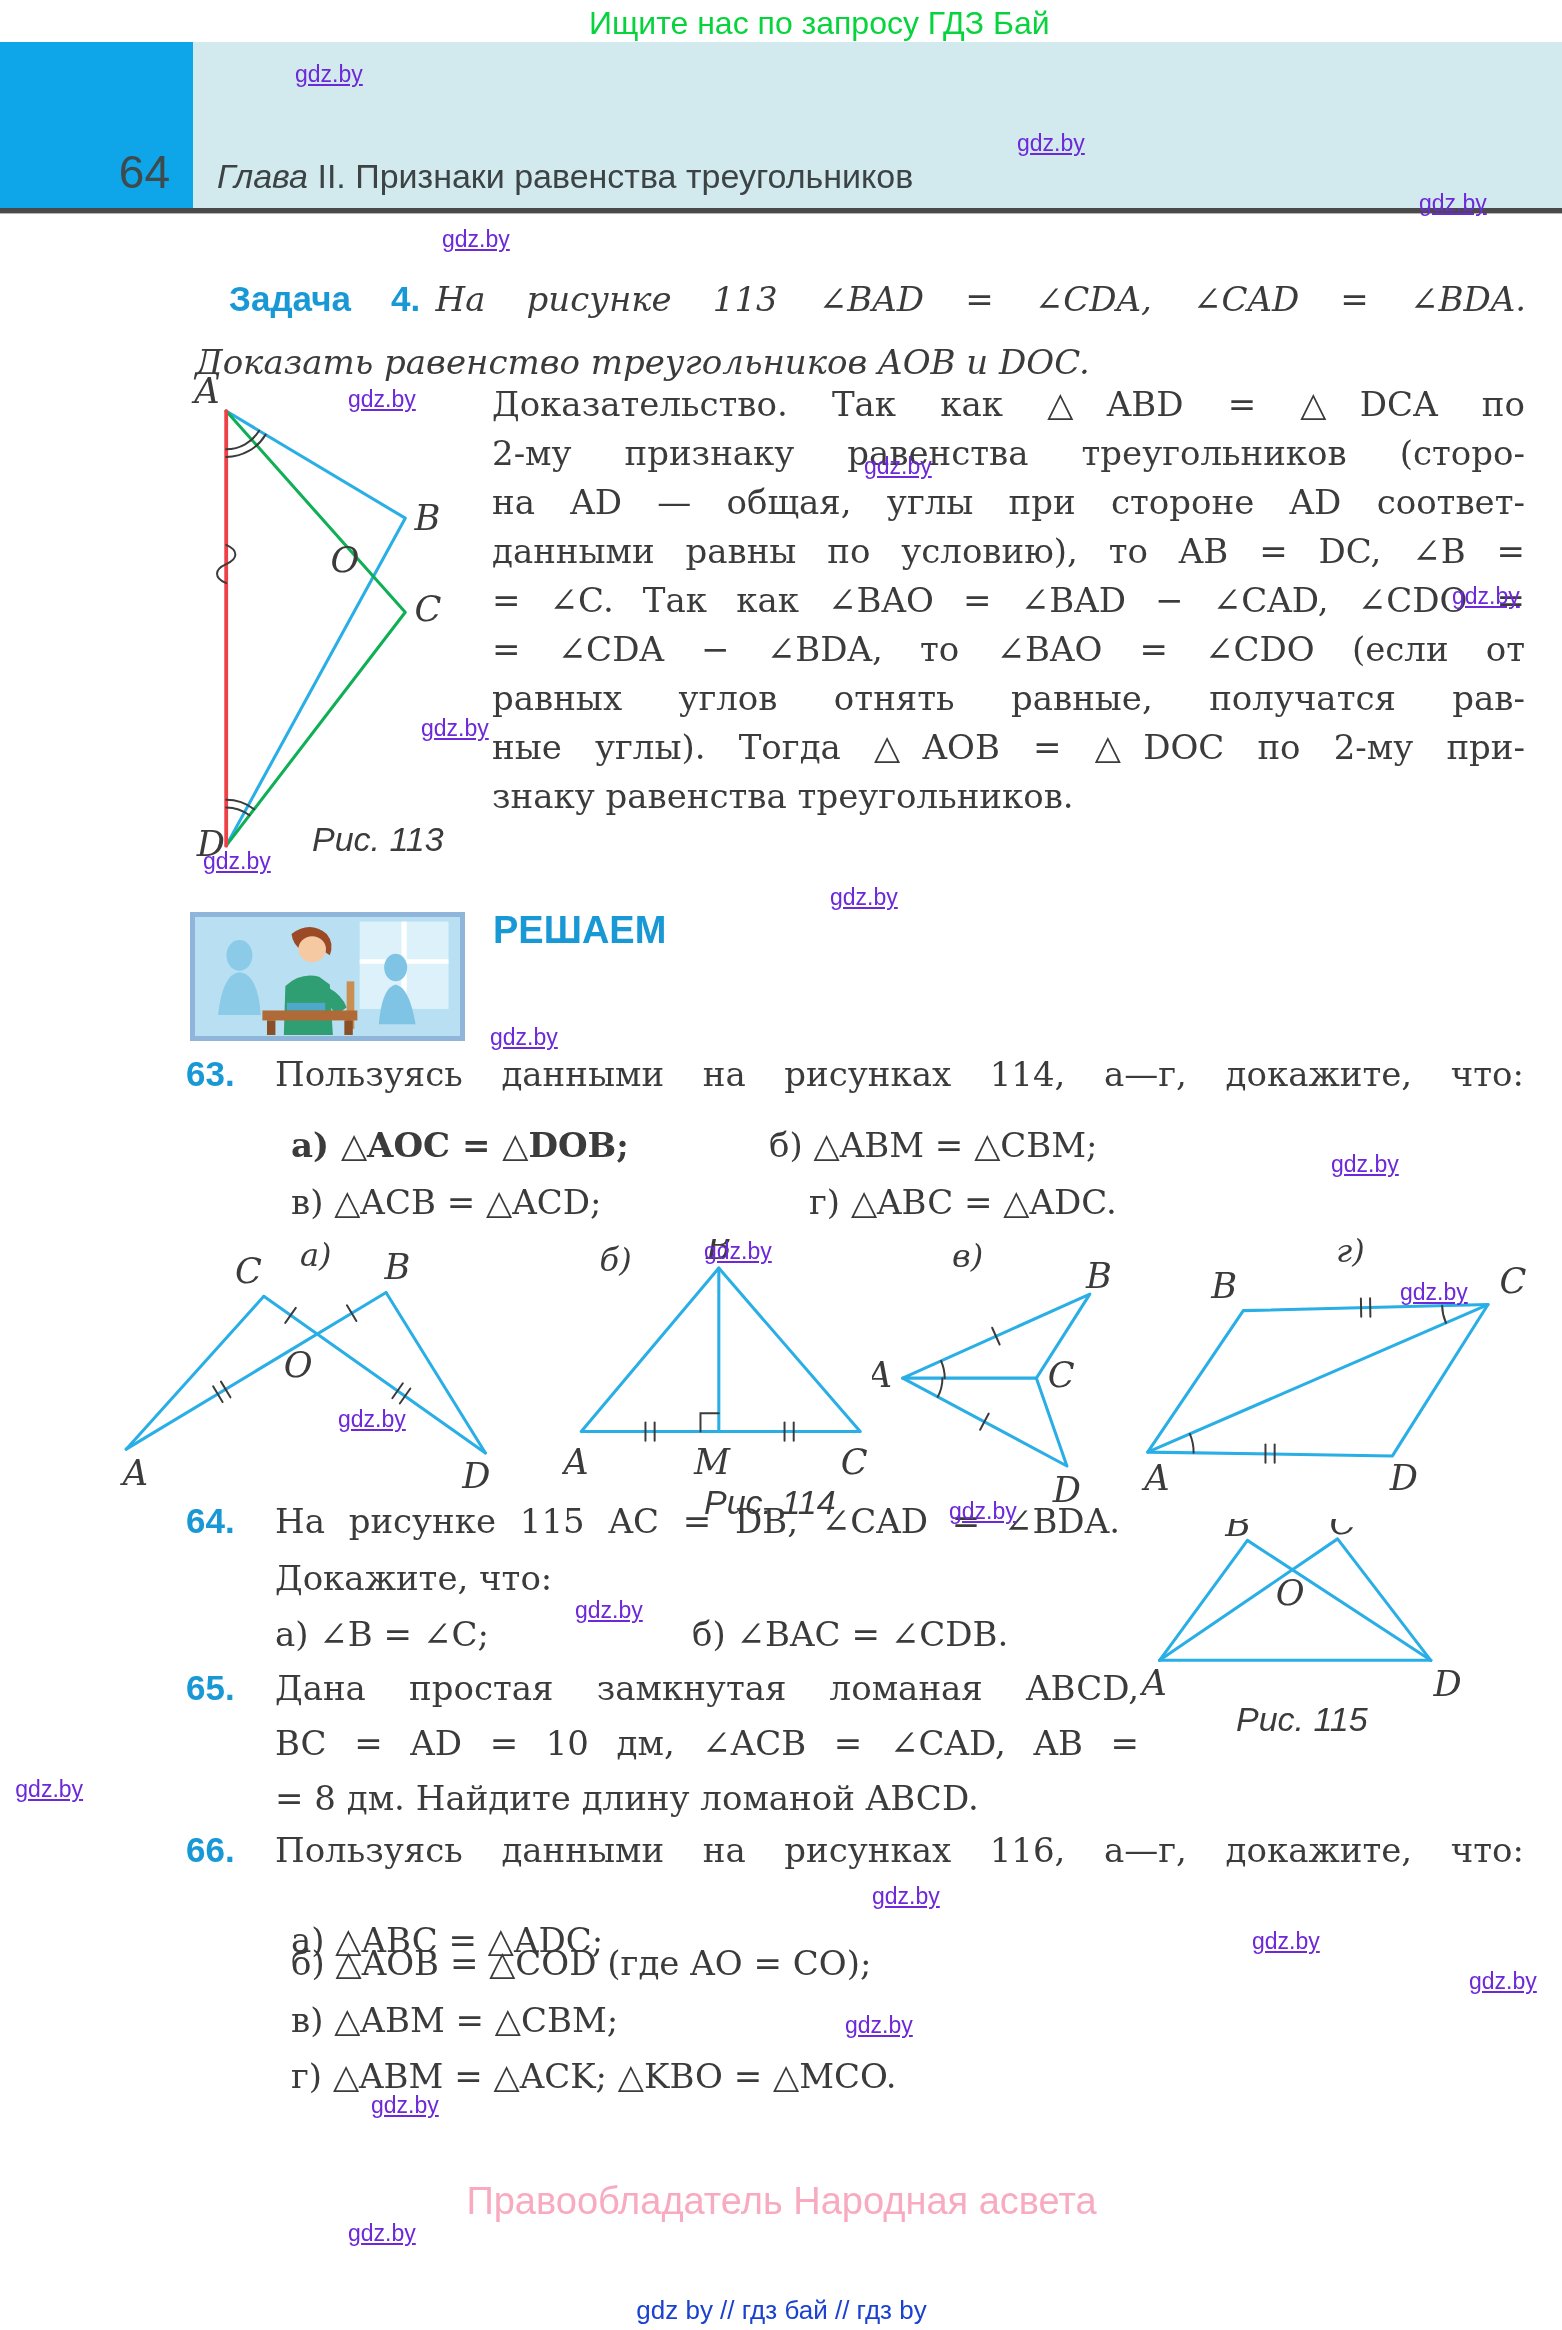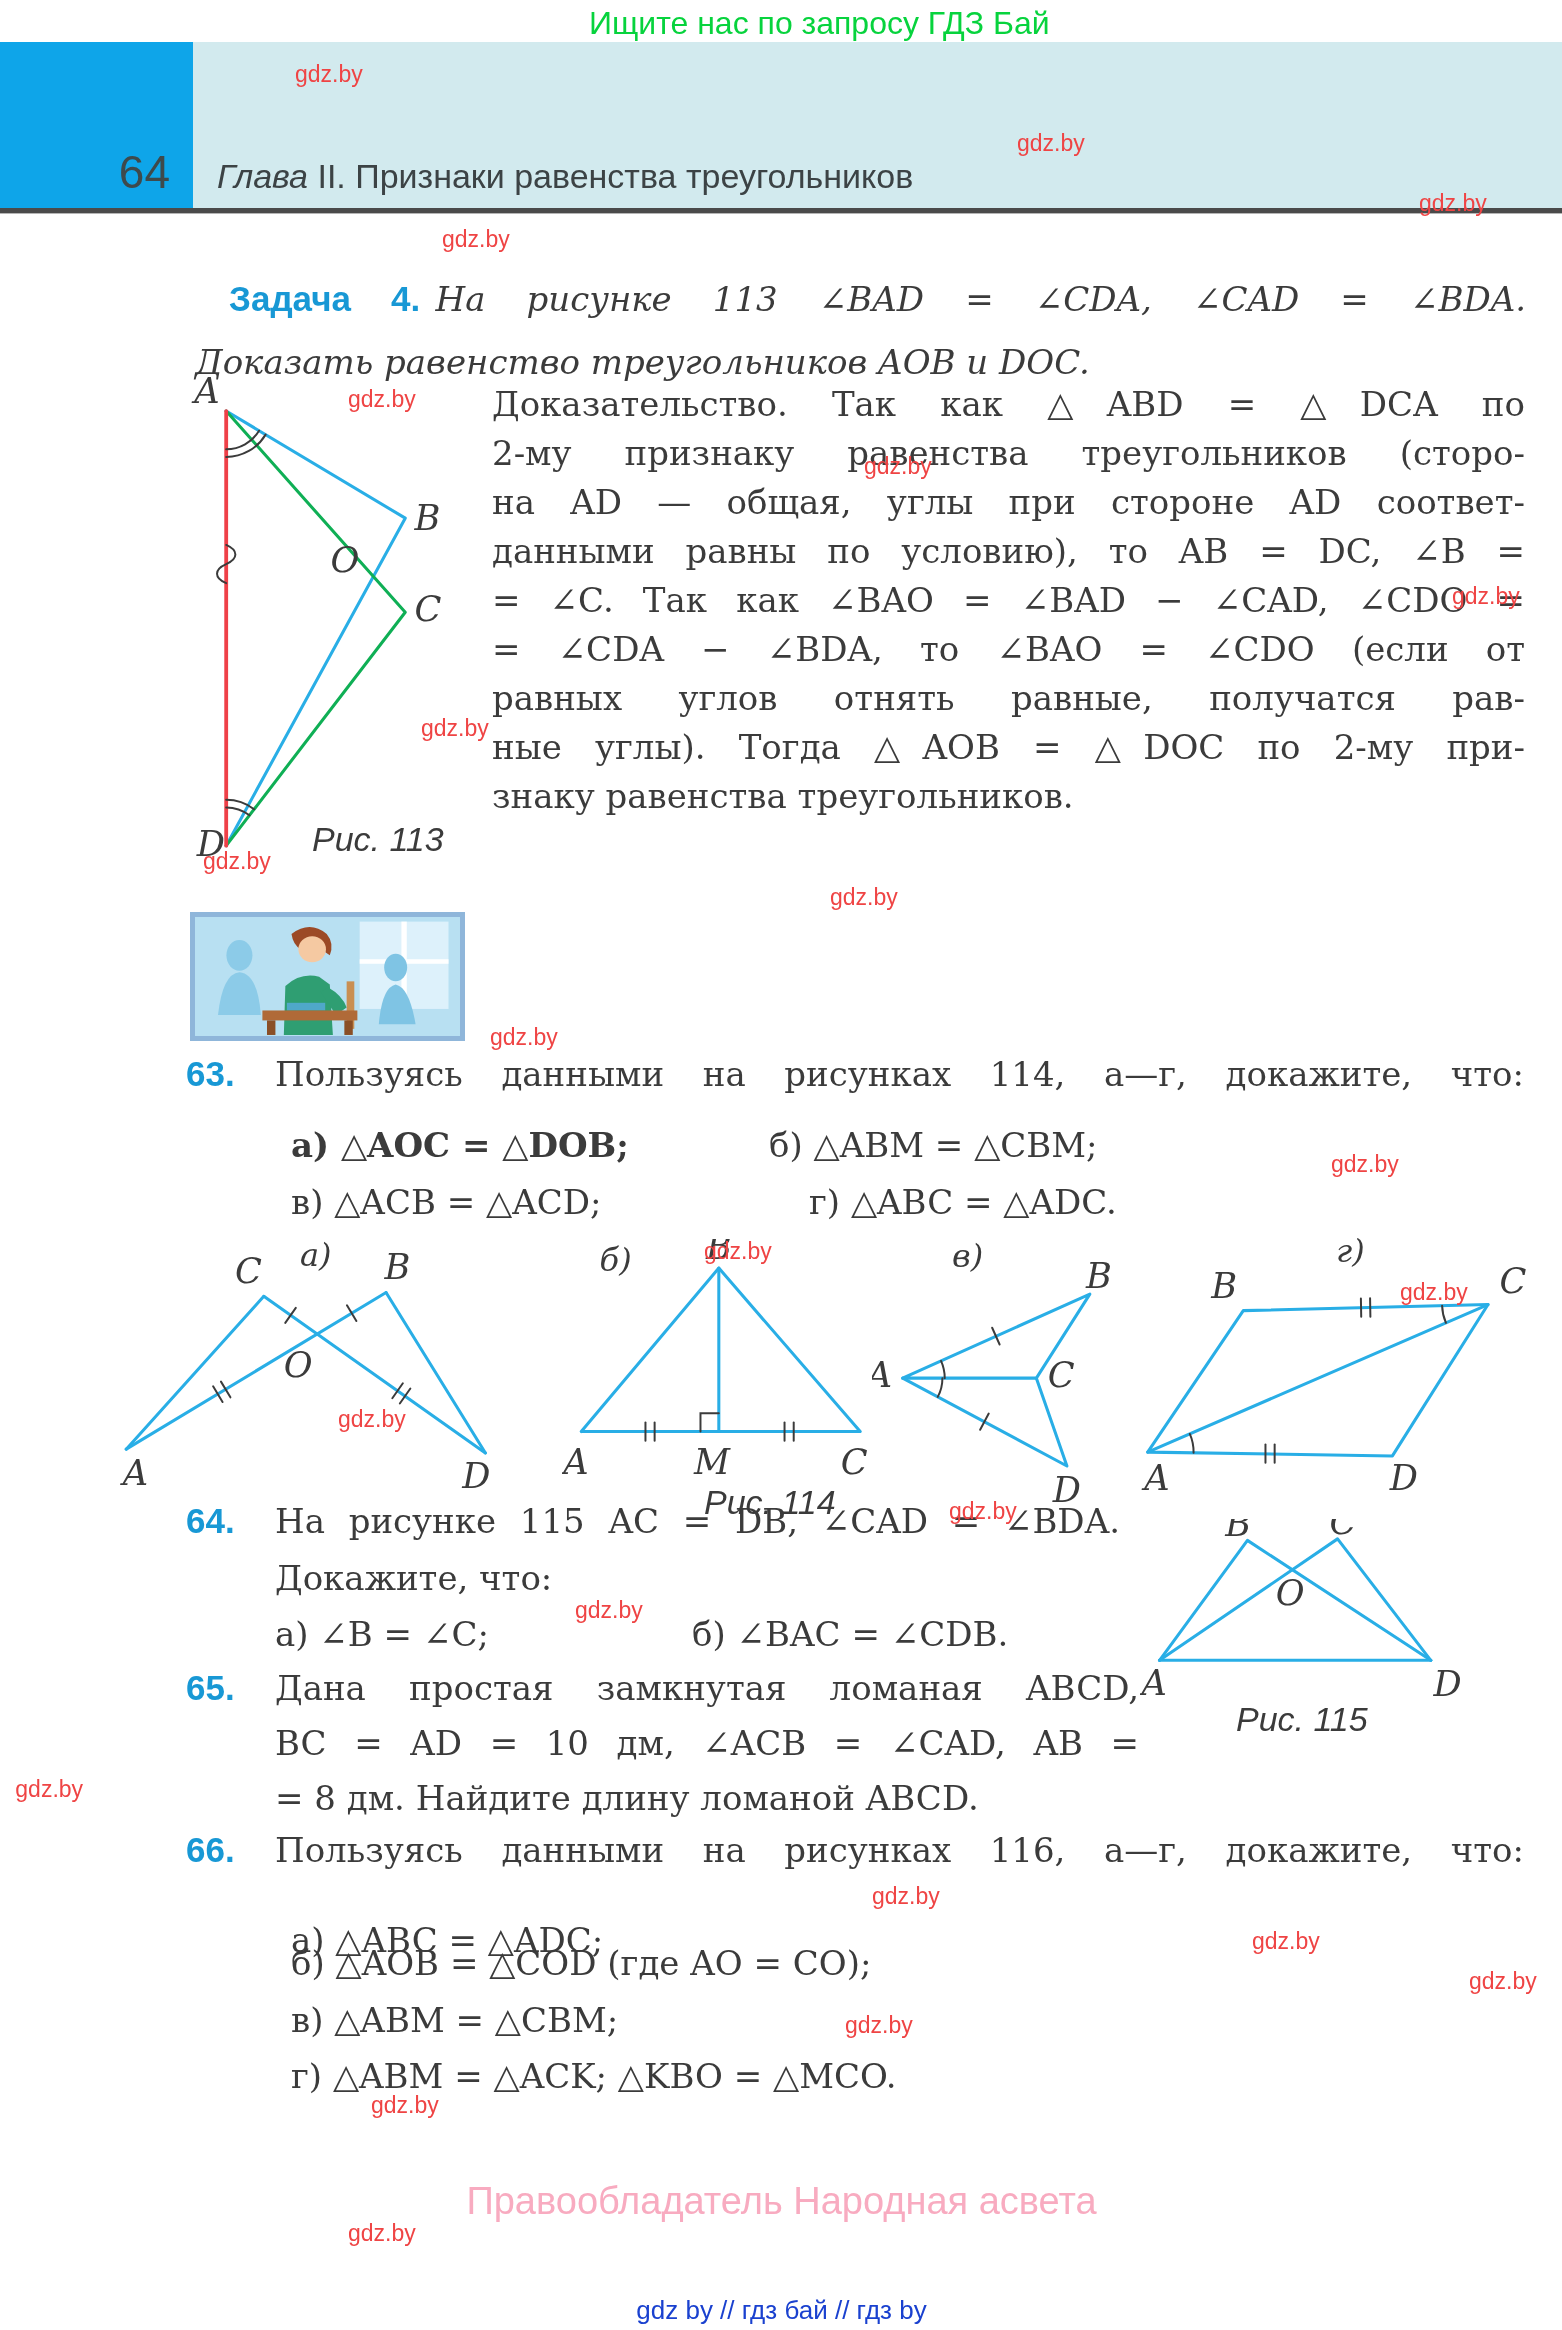--- a/index.html
+++ b/index.html
@@ -1,18 +1,18 @@
 <!DOCTYPE html>
 <html style="font-size:12.2px"><head>
 <meta charset="utf-8">
 <style>
   html,body{margin:0;padding:0;}
   body{width:1563px;height:2330px;position:relative;overflow:hidden;background:#ffffff;
        font-family:"Liberation Sans",sans-serif;color:#3b3b3b;}
-  .wm{position:absolute;font:23px "Liberation Sans",sans-serif;color:#ef4444;white-space:nowrap;z-index:9;}
+  .wm{position:absolute;font:23px "Liberation Sans",sans-serif;color:#6d28d9;white-space:nowrap;z-index:9;text-decoration:underline;}
   .promo{position:absolute;left:589px;top:4.6px;font:32px "Liberation Sans",sans-serif;color:#07d33d;white-space:nowrap;}
   .hdr{position:absolute;left:0;top:42px;width:1563px;height:166px;background:#d2eaee;}
   .hdr-num-box{position:absolute;left:0;top:0;width:193px;height:166px;background:#0ea5e9;}
   .hdr-num{position:absolute;right:23px;bottom:9.2px;font:46px "Liberation Sans",sans-serif;color:#3e4a4c;}
   .hdr-title{position:absolute;left:217px;bottom:12.2px;font:34px "Liberation Sans",sans-serif;color:#3c4345;white-space:nowrap;}
   .hdr-rule{position:absolute;left:0;top:208px;width:1563px;height:4.6px;background:#4a4a4a;border-bottom:1.5px solid #b5b5b5;}
   .sline{position:absolute;font-family:"DejaVu Serif","DejaVu Sans",serif;font-size:34px;color:#3b3b3b;white-space:nowrap;}
   .jl{white-space:normal;text-align:justify;text-align-last:justify;}
   .it{font-style:italic;}
   .task-label{font:bold 35px "Liberation Sans",sans-serif;color:#1898d5;font-style:normal;margin-right:15.3px;}
@@ -115,20 +115,21 @@
     <ellipse cx="153" cy="42" rx="18" ry="17" fill="#f5c9a2"></ellipse>
     <path d="M116,154 L118,90 Q138,72 162,78 L176,88 L180,154 Z" fill="#2f9e72"></path>
     <path d="M174,92 Q192,102 198,118 L184,128 Q172,110 164,98 Z" fill="#2f9e72"></path>
     <rect x="120" y="112" width="50" height="10" fill="#4fa8c9"></rect>
     <rect x="88" y="122" width="124" height="13" fill="#b06a38"></rect>
     <rect x="94" y="135" width="11" height="19" fill="#8a4f26"></rect>
     <rect x="195" y="135" width="11" height="19" fill="#8a4f26"></rect>
   </svg>
 </div>
 <div class="solve">
+  <div>РЕШАЕМ</div>
 </div>
 
 <div class="pnum" style="left:186px;top:1054px;">63.</div>
 <div class="sline jl" style="left:275px;top:1054px;width:1249px;">Пользуясь данными на рисунках 114, а—г, докажите, что:</div>
 <div class="sline" style="left:291px;top:1125px;font-weight:bold;">а) △AOC = △DOB;</div>
 <div class="sline" style="left:769px;top:1125px;">б) △ABM = △CBM;</div>
 <div class="sline" style="left:291px;top:1182px;">в) △ACB = △ACD;</div>
 <div class="sline" style="left:809px;top:1182px;text-align:right;">г) △ABC = △ADC.</div>
 
 <svg class="fig" style="left:103px;top:1239px;" width="398" height="256" viewBox="0 0 520 335">

